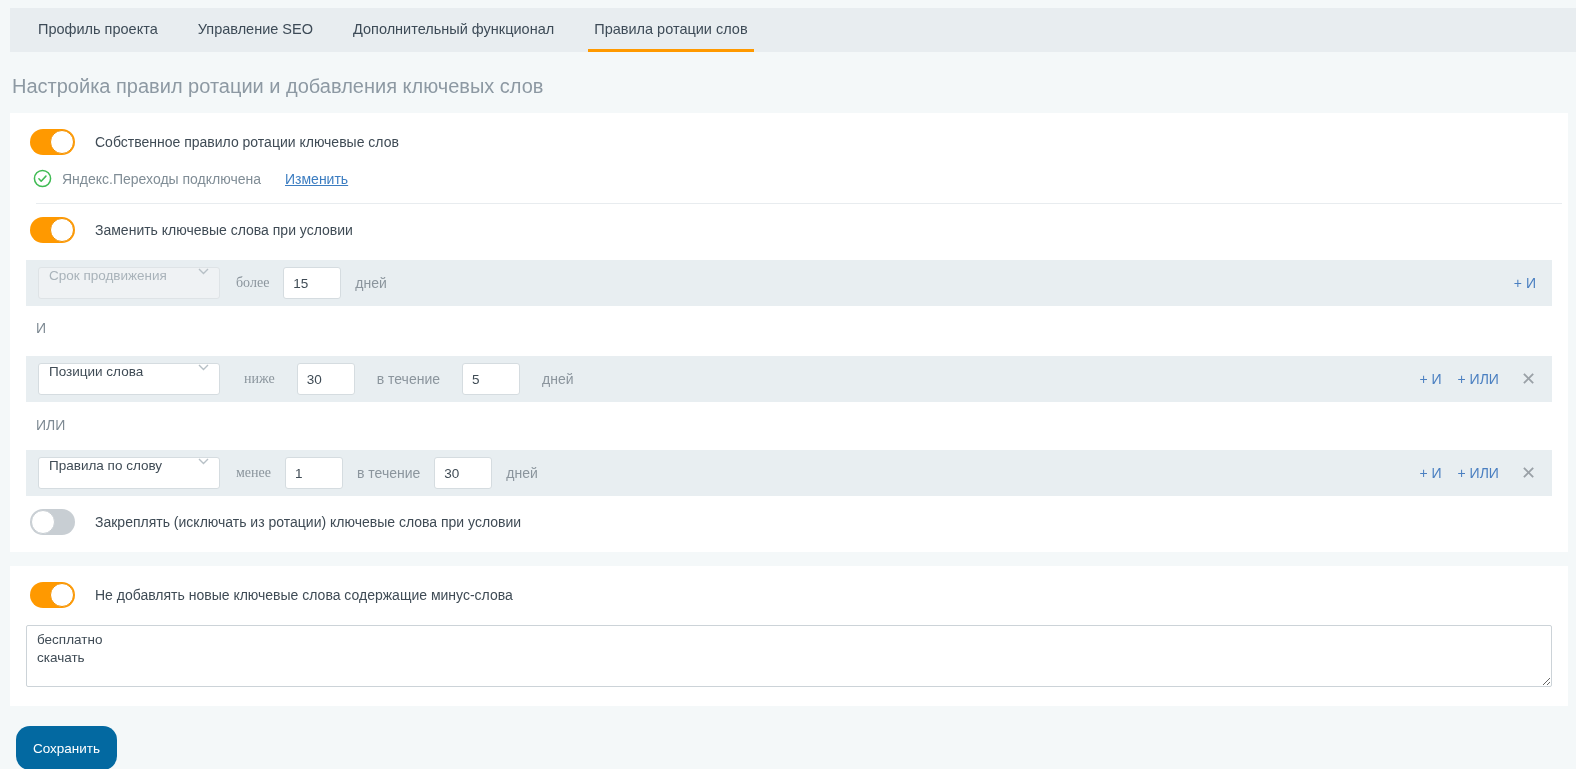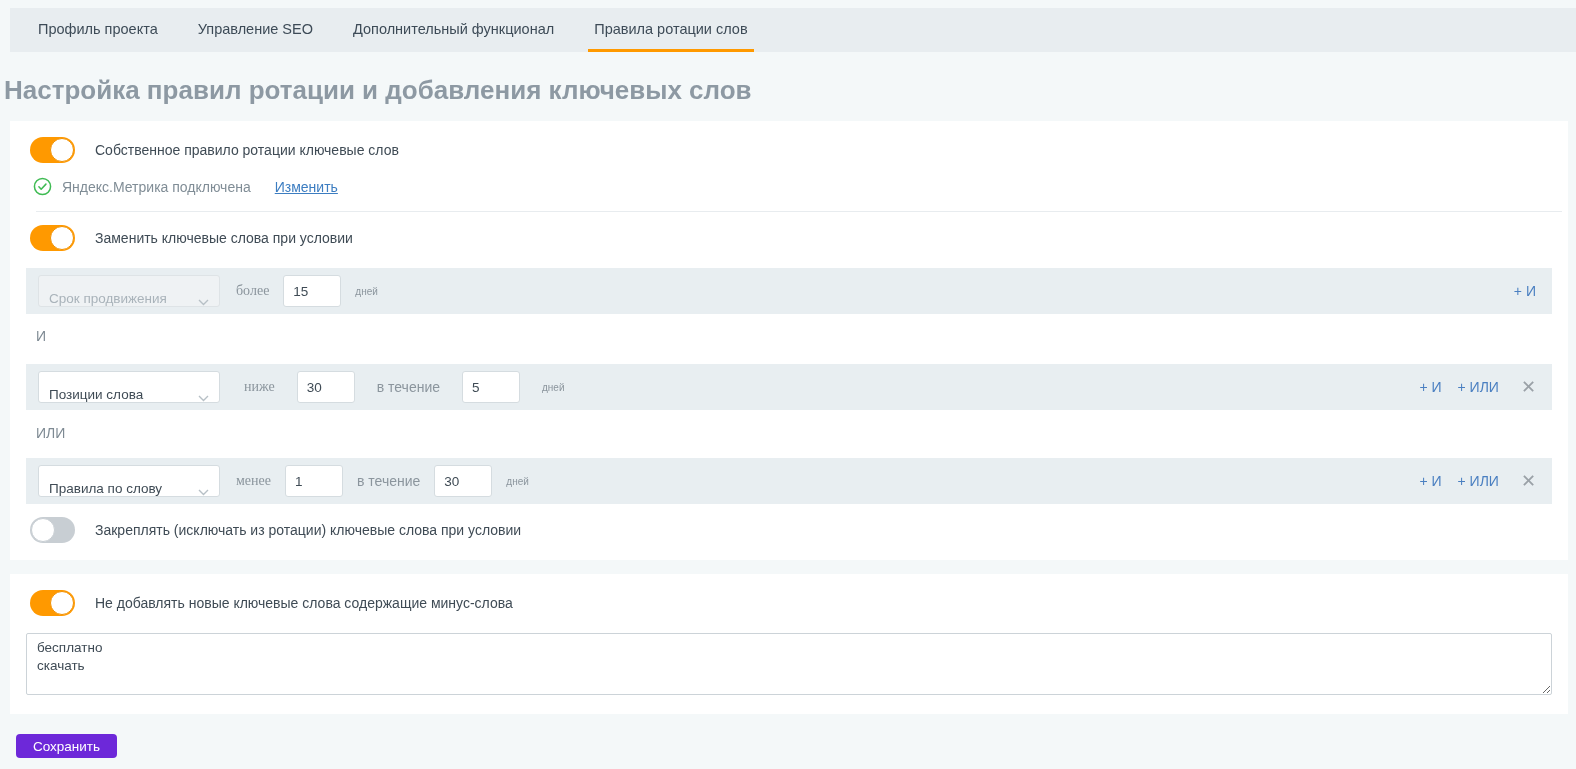--- a/index.html
+++ b/index.html
@@ -22,22 +22,22 @@
   .tab{
     display:flex;align-items:center;
     padding:0 6px;margin-right:28px;
     font-size:14.5px;color:#3d4b57;
     border-bottom:3px solid transparent;
     cursor:pointer;white-space:nowrap;
   }
   .tab.active{border-bottom-color:#ff9900;}
   
   .page-title{
-    margin:23px 0 0 4px;
-    font-size:26px;font-weight:700;
+    margin:23px 0 0 12px;
+    font-size:20px;font-weight:400;
     color:#8d99a3;
   }
   
   .card{
     background:#fff;
     margin-left:10px;
     width:1558px;
     box-sizing:border-box;
     padding:16px 16px 17px 16px;
   }
@@ -70,28 +70,28 @@
     width:1526px;height:46px;
     background:#e8eef1;
     display:flex;align-items:center;
     padding:0 16px 0 12px;
     box-sizing:border-box;
   }
   .cond-row.mt20{margin-top:20px;gap:8px;}
   .select-box{
     width:182px;height:32px;box-sizing:border-box;
     background:#fff;border:1px solid #d5dce0;border-radius:3px;
-    display:flex;align-items:flex-end;justify-content:space-between;
+    display:flex;align-items:flex-start;justify-content:space-between;
     padding:0 10px;font-size:13.5px;color:#3f4b55;cursor:pointer;
     flex:0 0 auto;
   }
   .select-box.disabled{background:#eff2f4;color:#a9b3ba;border-color:#dee3e6;cursor:default;}
   .cmp{color:#8b959d;font-size:14px;margin:0 14px 0 16px;white-space:nowrap;font-family:Liberation Serif, serif;}
   .mid{color:#8b959d;font-size:14px;margin:0 14px;white-space:nowrap;}
-  .unit{color:#8b959d;font-size:10px;margin-left:14px;white-space:nowrap;text-align:right;}
+  .unit{color:#8b959d;font-size:14px;margin-left:14px;white-space:nowrap;text-align:right;}
   .num-input{
     width:58px;height:32px;box-sizing:border-box;
     border:1px solid #d5dce0;border-radius:3px;
     padding:0 9px;font-size:13.5px;color:#3f4b55;
     font-family:"Liberation Sans", sans-serif;
     outline:none;
   }
   .row-links{margin-left:auto;display:flex;align-items:center;gap:16px;}
   .link-add{color:#4a7fc1;font-size:14px;cursor:pointer;white-space:nowrap;}
   .remove-x{color:#9aa1a7;font-size:18px;margin-left:6px;cursor:pointer;line-height:1;}
@@ -104,23 +104,23 @@
     width:1526px;height:62px;box-sizing:border-box;
     border:1px solid #ccd3d8;border-radius:2px;
     padding:5px 10px;
     font-size:13.5px;line-height:1.35;color:#3f4b55;
     font-family:"Liberation Sans", sans-serif;
     resize:both;outline:none;background:#fff;
   }
   
   .save-btn{
     margin:20px 0 0 16px;
-    height:24px;padding:0 17px;
-    background:#6d28d9;color:#fff;
-    border:none;border-radius:4px;
+    height:44px;padding:0 17px;
+    background:#0369a1;color:#fff;
+    border:none;border-radius:14px;
     font-size:13.5px;font-family:"Liberation Sans", sans-serif;
     cursor:pointer;
   }
 </style>
 </head>
 <body>
 
 
 
 
@@ -144,21 +144,21 @@
     <span class="toggle-label">Собственное правило ротации ключевые слов</span>
   </div>
 
   <div class="mt-metrika">
     <span style="display:flex;">
       <svg width="19" height="19" viewBox="0 0 20 20">
         <circle cx="10" cy="10" r="8.5" fill="none" stroke="#3fbb53" stroke-width="1.6"></circle>
         <path d="M6.2 10.3l2.4 2.5 5-5.3" fill="none" stroke="#3fbb53" stroke-width="1.6" stroke-linecap="round" stroke-linejoin="round"></path>
       </svg>
     </span>
-    <span class="metrika-status">Яндекс.Метрика подключена</span>
+    <span class="metrika-status">Яндекс.Переходы подключена</span>
     <span class="metrika-link">Изменить</span>
   </div>
 
   <div class="divider"></div>
 
   <div class="toggle-row mt13">
     <div class="toggle on">
       <div class="knob"></div>
     </div>
     <span class="toggle-label">Заменить ключевые слова при условии</span>

